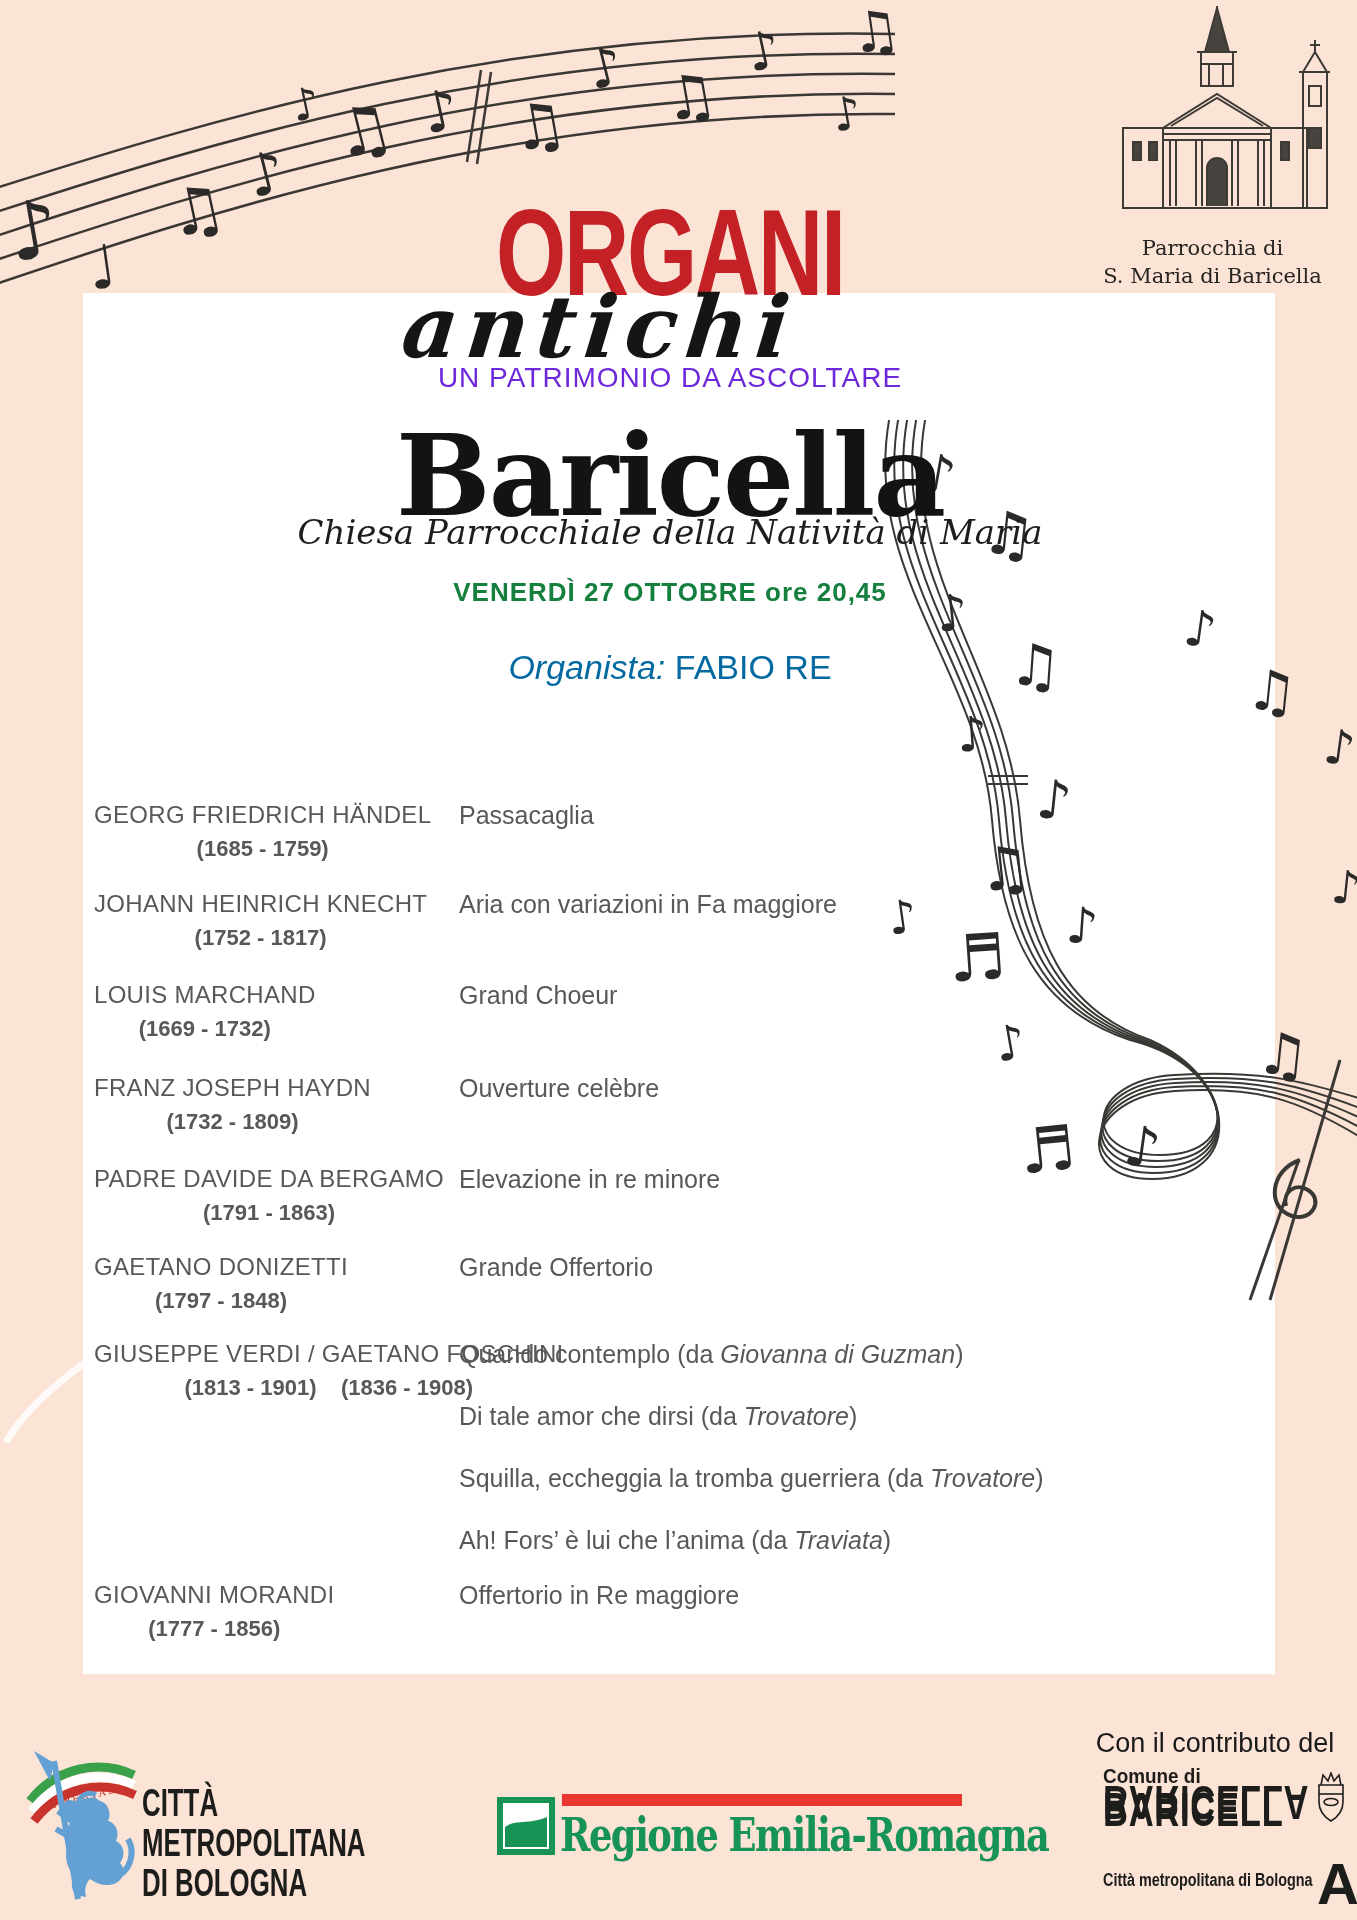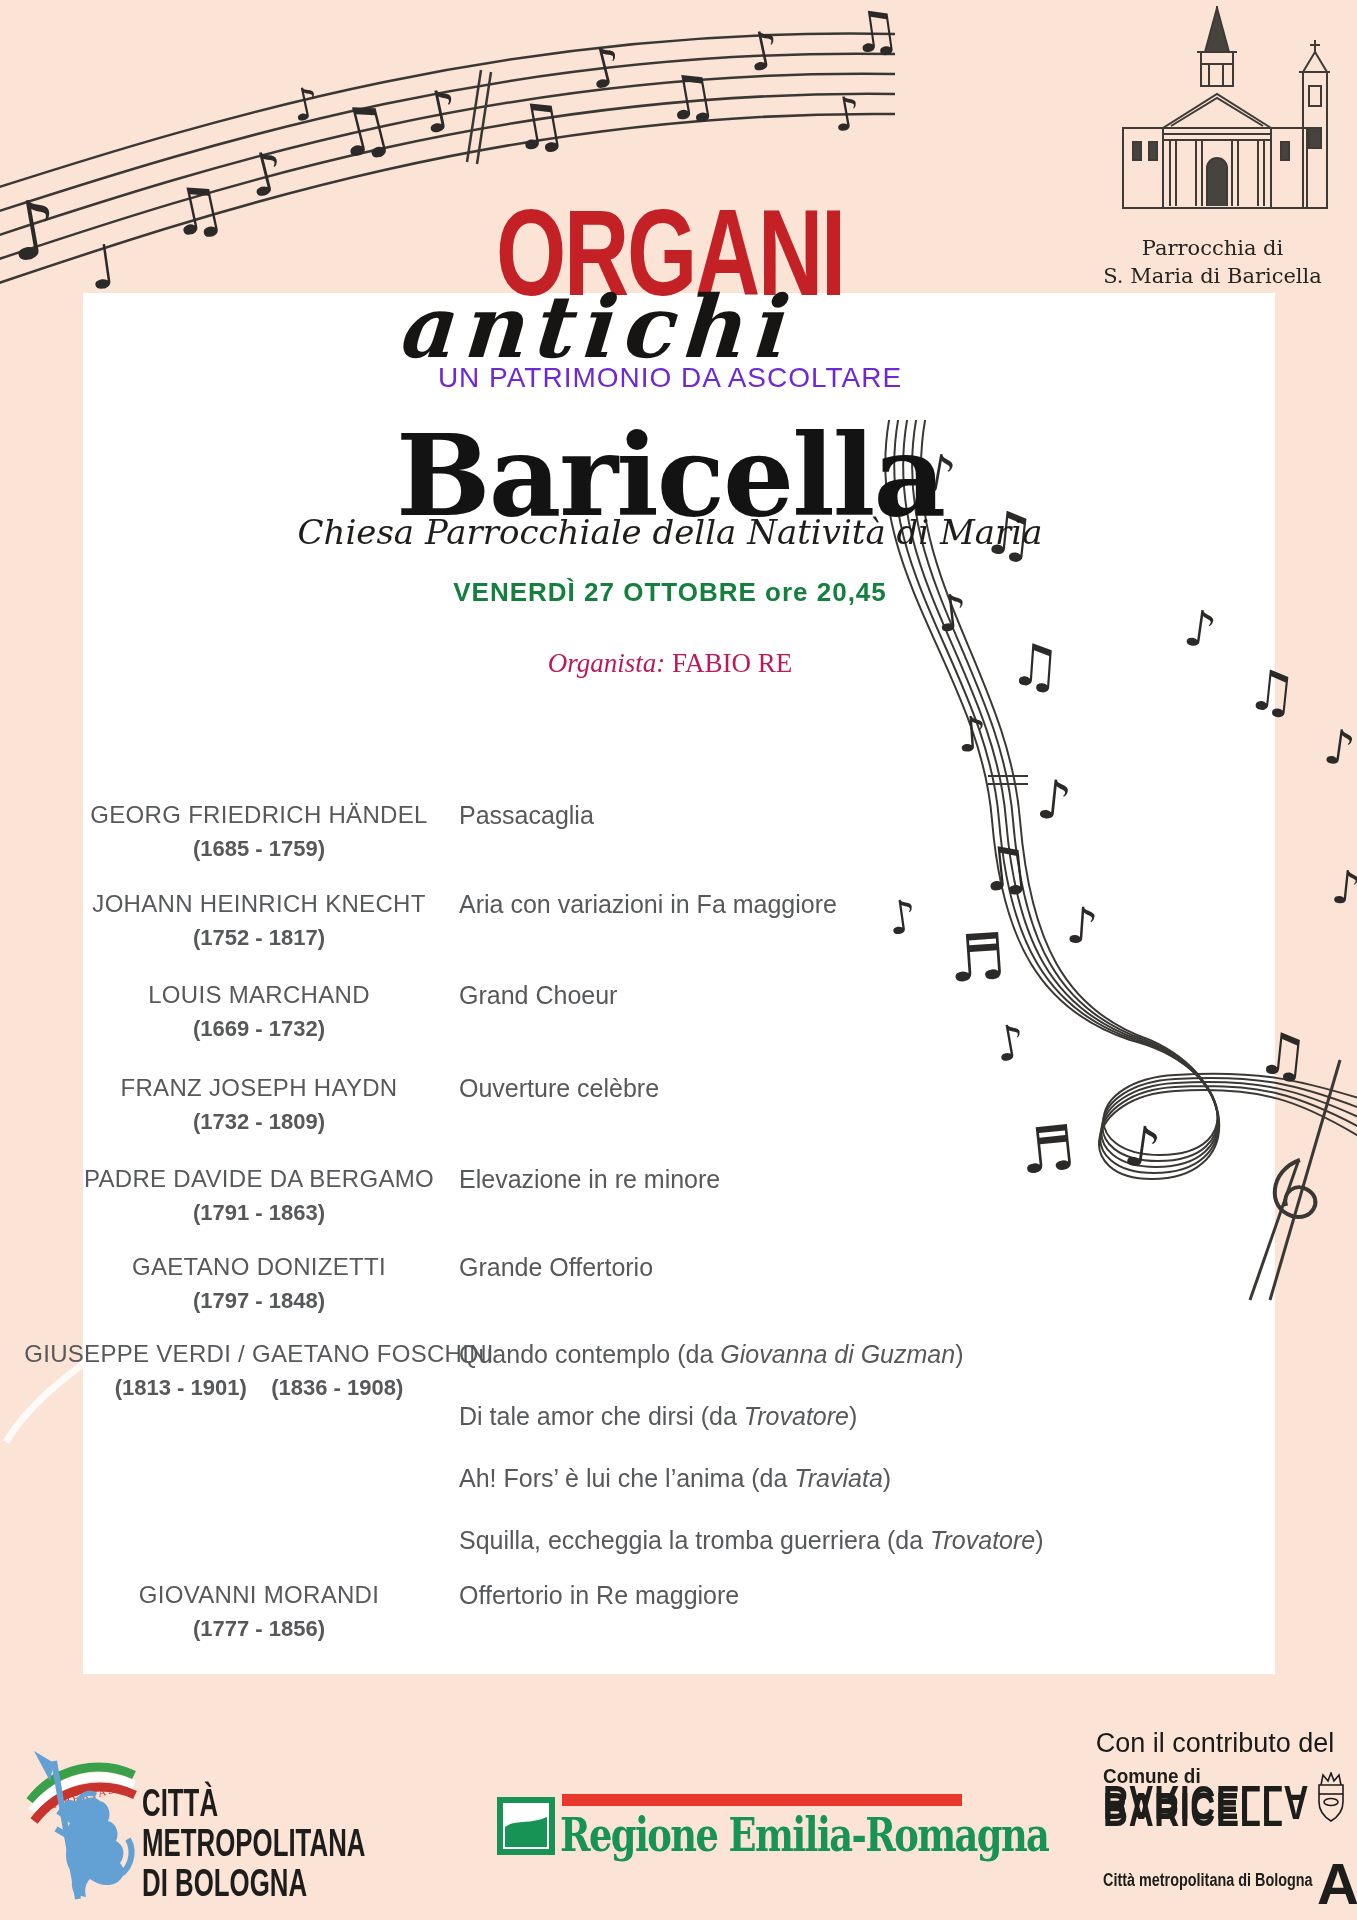--- a/index.html
+++ b/index.html
@@ -14,26 +14,26 @@
   .organi{top:192px;font-weight:bold;font-size:122px;line-height:1;color:#c42127;letter-spacing:-3px;}
   .organi span{display:inline-block;transform:scaleX(0.74);}
   .antichi{left:15px;width:1170px;text-align:center;top:284px;font-family:"DejaVu Serif",serif;
            font-style:italic;font-weight:bold;font-size:86px;line-height:1;letter-spacing:8px;color:#171513;
            transform:skewX(-6deg);}
   .tagline{top:362px;font-size:28px;font-weight:500;letter-spacing:1px;color:#6d28d9;}
   .city{top:420px;font-family:"DejaVu Serif",serif;font-weight:bold;font-size:112px;line-height:1;
         letter-spacing:-2px;color:#131313;}
   .venue{top:512px;font-family:"DejaVu Serif",serif;font-style:italic;font-size:34px;color:#1f1d1b;}
   .datetime{top:577px;font-size:26px;font-weight:bold;letter-spacing:1px;color:#15803d;}
-  .organist{top:648px;font-size:27px;color:#be185d;font-family:Liberation Serif, serif;}
+  .organist{top:648px;font-size:34px;color:#0369a1;}
   .organist .it{font-style:italic;}
 
   .prow{position:absolute;left:83px;width:1192px;display:grid;grid-template-columns:352px 1fr;
         column-gap:24px;color:#57585a;z-index:2;}
-  .pl{display:flex;flex-direction:column;align-items:center;}
+  .pl{display:flex;flex-direction:column;align-items:flex-start;padding-left:11px;}
   .pg{display:inline-block;text-align:center;}
   .composer{font-size:24px;white-space:nowrap;letter-spacing:.3px;line-height:30px;}
   .dates{font-size:22px;margin-top:6px;white-space:pre;font-weight:bold;}
   .piece{font-size:25px;white-space:nowrap;line-height:30px;}
   .piece + .piece{margin-top:32px;}
   .pit{font-style:italic;}
 
   .parish-caption{left:1090px;top:234px;width:245px;text-align:center;font-family:"DejaVu Serif",serif;
                   font-size:21px;line-height:28px;color:#262420;}
 
@@ -245,22 +245,22 @@
   <div class="prow" style="top:1339px">
     <div class="pl">
         <div class="pg">
       <div class="composer">GIUSEPPE VERDI / GAETANO FOSCHINI</div>
       <div class="dates">(1813 - 1901)    (1836 - 1908)</div>
     </div>
       </div>
     <div class="pr">
       <div class="piece"><span>Quando contemplo (da </span><span class="pit">Giovanna di Guzman</span><span>)</span></div>
       <div class="piece"><span>Di tale amor che dirsi (da </span><span class="pit">Trovatore</span><span>)</span></div>
+      <div class="piece"><span>Squilla, eccheggia la tromba guerriera (da </span><span class="pit">Trovatore</span><span>)</span></div>
       <div class="piece"><span>Ah! Fors’ è lui che l’anima (da </span><span class="pit">Traviata</span><span>)</span></div>
-      <div class="piece"><span>Squilla, eccheggia la tromba guerriera (da </span><span class="pit">Trovatore</span><span>)</span></div>
     </div>
   </div>
 
   <div class="prow" style="top:1580px">
     <div class="pl">
         <div class="pg">
       <div class="composer">GIOVANNI MORANDI</div>
       <div class="dates">(1777 - 1856)</div>
     </div>
       </div>

